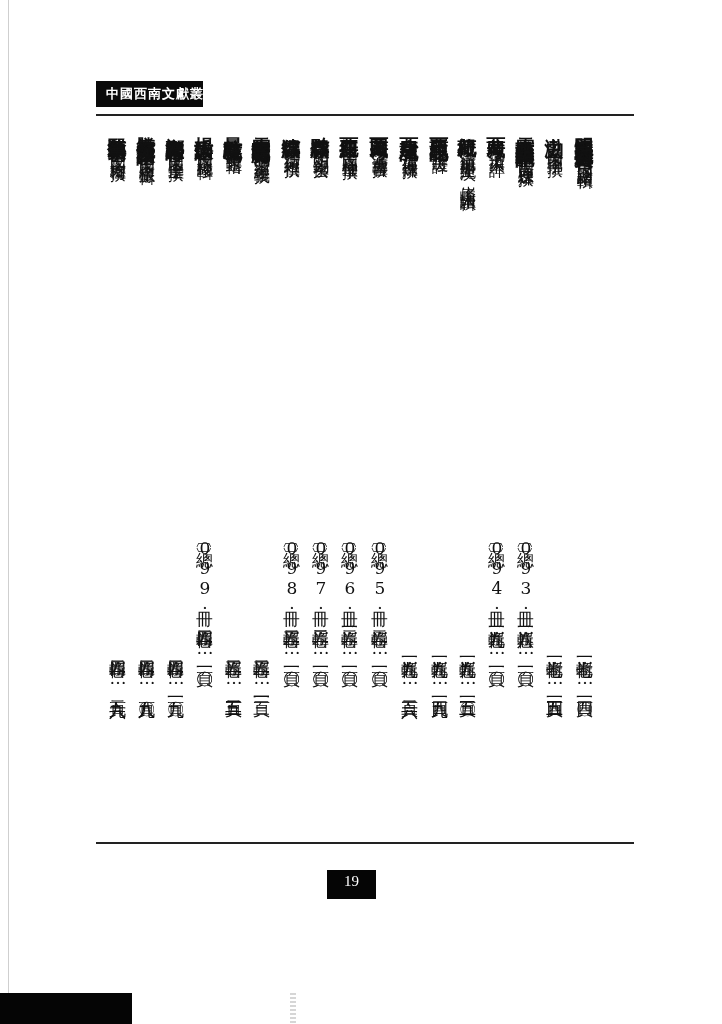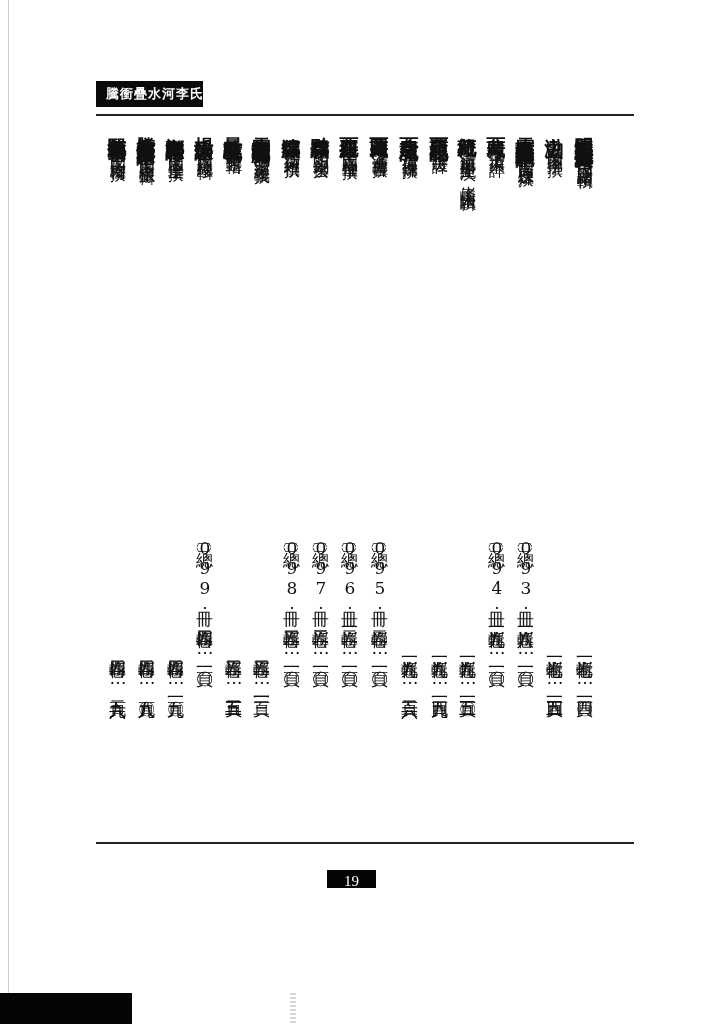--- a/index.html
+++ b/index.html
@@ -9,33 +9,33 @@
   .header-box { position:absolute; left:96px; top:81px; width:107px; height:26px; background:#0a0a0a;
                 color:#fff; font-size:13px; font-weight:bold; line-height:26px; padding-left:10px;
                 letter-spacing:1px; box-sizing:border-box; white-space:nowrap; }
   .top-rule { position:absolute; left:96px; top:114px; width:538px; height:2px; background:#222; }
   .bottom-rule { position:absolute; left:96px; top:842px; width:538px; height:2px; background:#222; }
   .col { position:absolute; top:122px; width:28px; height:718px; writing-mode:vertical-rl;
          text-orientation:upright; font-size:19px; line-height:28px; }
   .title { font-weight:bold; font-family:"DejaVu Sans", "Liberation Sans", sans-serif; letter-spacing:1px; }
   .author { font-size:16px; margin-top:12px; letter-spacing:2px; }
   .ref { position:absolute; top:538px; font-size:17px; letter-spacing:0px; }
-  .page-box { position:absolute; left:327px; top:870px; width:49px; height:18px; background:#050505;
+  .page-box { position:absolute; left:327px; top:870px; width:49px; height:29px; background:#050505;
               color:#fff; font-size:15px; text-align:center; line-height:22px;
               font-family:"Liberation Serif", serif; }
   .scan-block { position:absolute; left:0; top:993px; width:132px; height:31px; background:#050505; }
   .scan-noise { position:absolute; left:290px; top:993px; width:6px; height:31px;
                 background:repeating-linear-gradient(180deg,#bbb 0 2px,#fff 2px 4px); opacity:.6; }
 </style>
 </head>
 <body>
 
 <div class="left-edge"></div>
 
-<div class="header-box">騰衝疊水河李氏家譜·總目</div>
+<div class="header-box">中國西南文獻叢書·總目</div>
 <div class="top-rule"></div>
 
 <div id="columns">
     <div class="col" style="left: 571px;"><span class="title">明元江土司那嵩抗清歷史資料</span><span class="author">〔民國〕謝國楨輯</span></div>
     <div class="col ref" style="left: 571px; height: 300px; top: 648px;">輯一七卷……四〇一頁</div>
     <div class="col" style="left: 541px;"><span class="title">渤史</span><span class="author">〔民國〕李拂一撰</span></div>
     <div class="col ref" style="left: 541px; height: 300px; top: 648px;">輯一七卷……四一五頁</div>
     <div class="col" style="left: 512px;"><span class="title">雲南首義擁護共和始末記</span><span class="author">〔民國〕庾恩炑撰</span></div>
     <div class="col ref" style="left: 512px; height: 300px; top: 538px;">〔總〕093冊·輯一八卷……〇〇一頁</div>
     <div class="col" style="left: 483px;"><span class="title">西藏考</span><span class="author">〔清〕撰人不詳</span></div>

